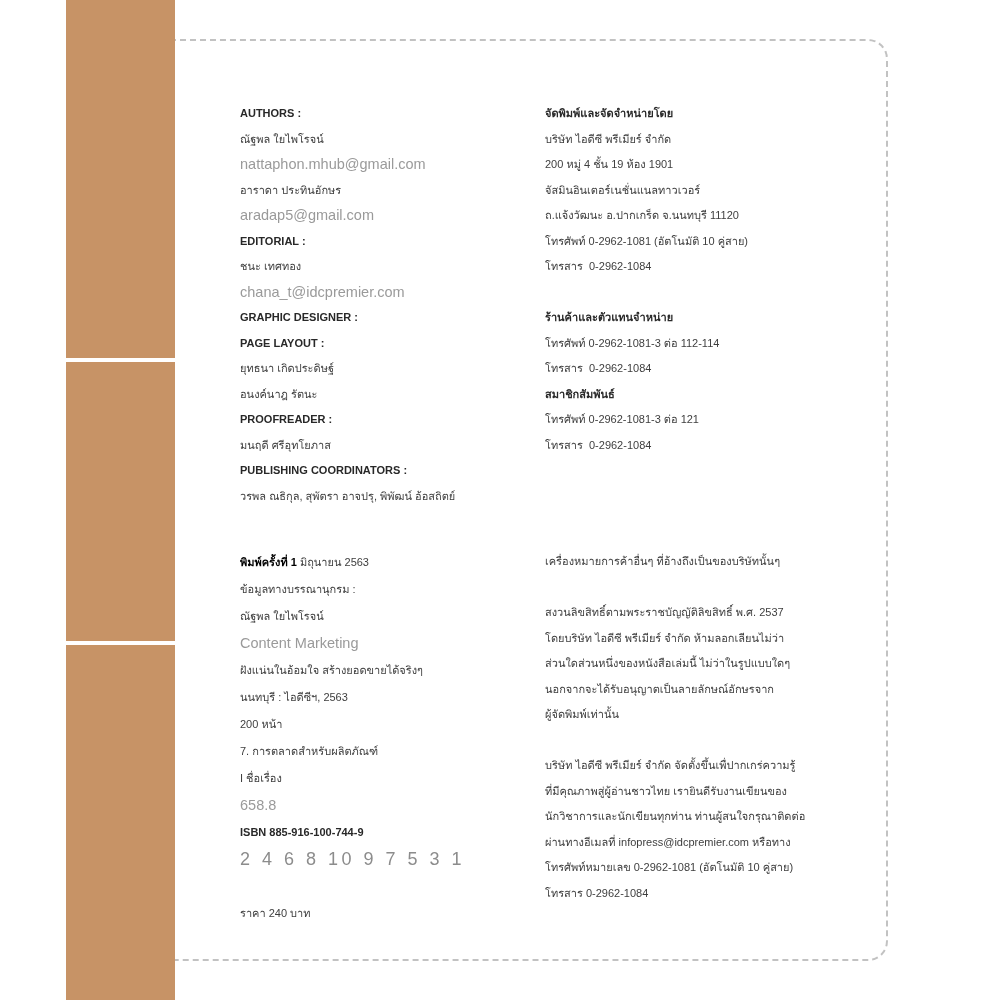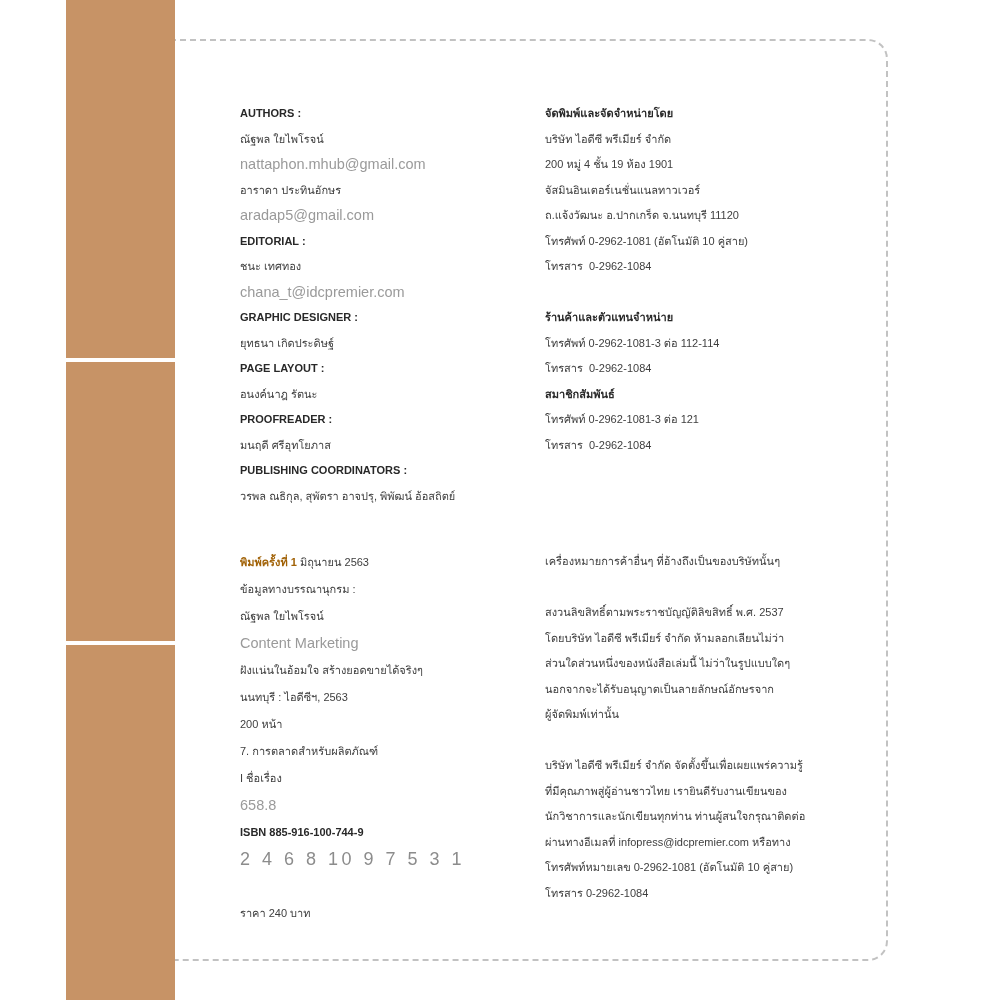--- a/index.html
+++ b/index.html
@@ -32,21 +32,21 @@
   .block-legal   {left:545px;top:549px;width:355px;}
   .ln{
     height:25.5px;line-height:25.5px;font-size:11px;color:#3e3e3e;
     white-space:pre;overflow:visible;
   }
   .block-imprint .ln{height:27px;line-height:27px;}
   .ln.h{font-weight:bold;color:#282828;}
   .ln.en{color:#9a9a9a;font-size:14.5px;}
   .ln.digits{color:#8c8c8c;letter-spacing:3.5px;font-size:18px;}
   .ln.blank{visibility:hidden;}
-  .ln .b{font-weight:bold;color:#a16207;}
+  .ln .b{font-weight:bold;color:#000000;}
 </style>
 </head>
 <body>
 
 <div class="accent-bar">
   <div class="bar-gap g1"></div>
   <div class="bar-gap g2"></div>
 </div>
 
 <div class="colophon-box"></div>
@@ -54,22 +54,22 @@
 <div class="block block-credits">
   <div class="ln h">AUTHORS :</div>
   <div class="ln">ณัฐพล ใยไพโรจน์</div>
   <div class="ln en">nattaphon.mhub@gmail.com</div>
   <div class="ln">อาราดา ประทินอักษร</div>
   <div class="ln en">aradap5@gmail.com</div>
   <div class="ln h">EDITORIAL :</div>
   <div class="ln">ชนะ เทศทอง</div>
   <div class="ln en">chana_t@idcpremier.com</div>
   <div class="ln h">GRAPHIC DESIGNER :</div>
+  <div class="ln h">PAGE LAYOUT :</div>
   <div class="ln">ยุทธนา เกิดประดิษฐ์</div>
-  <div class="ln h">PAGE LAYOUT :</div>
   <div class="ln">อนงค์นาฎ รัตนะ</div>
   <div class="ln h">PROOFREADER :</div>
   <div class="ln">มนฤดี ศรีอุทโยภาส</div>
   <div class="ln h">PUBLISHING COORDINATORS :</div>
   <div class="ln">วรพล ณธิกุล, สุพัตรา อาจปรุ, พิพัฒน์ อ้อสถิตย์</div>
 </div>
 
 <div class="block block-publisher">
   <div class="ln h">จัดพิมพ์และจัดจำหน่ายโดย</div>
   <div class="ln">บริษัท ไอดีซี พรีเมียร์ จำกัด</div>
@@ -106,19 +106,19 @@
 
 <div class="block block-legal">
   <div class="ln">เครื่องหมายการค้าอื่นๆ ที่อ้างถึงเป็นของบริษัทนั้นๆ</div>
   <div class="ln blank"></div>
   <div class="ln">สงวนลิขสิทธิ์ตามพระราชบัญญัติลิขสิทธิ์ พ.ศ. 2537</div>
   <div class="ln">โดยบริษัท ไอดีซี พรีเมียร์ จำกัด ห้ามลอกเลียนไม่ว่า</div>
   <div class="ln">ส่วนใดส่วนหนึ่งของหนังสือเล่มนี้ ไม่ว่าในรูปแบบใดๆ</div>
   <div class="ln">นอกจากจะได้รับอนุญาตเป็นลายลักษณ์อักษรจาก</div>
   <div class="ln">ผู้จัดพิมพ์เท่านั้น</div>
   <div class="ln blank"></div>
-  <div class="ln">บริษัท ไอดีซี พรีเมียร์ จำกัด จัดตั้งขึ้นเพื่อเผยแพร่ความรู้</div>
+  <div class="ln">บริษัท ไอดีซี พรีเมียร์ จำกัด จัดตั้งขึ้นเพื่ปากเกร่ความรู้</div>
   <div class="ln">ที่มีคุณภาพสู่ผู้อ่านชาวไทย เรายินดีรับงานเขียนของ</div>
   <div class="ln">นักวิชาการและนักเขียนทุกท่าน ท่านผู้สนใจกรุณาติดต่อ</div>
   <div class="ln">ผ่านทางอีเมลที่ infopress@idcpremier.com หรือทาง</div>
   <div class="ln">โทรศัพท์หมายเลข 0-2962-1081 (อัตโนมัติ 10 คู่สาย)</div>
   <div class="ln">โทรสาร 0-2962-1084</div>
 </div>
 
 </body></html>

